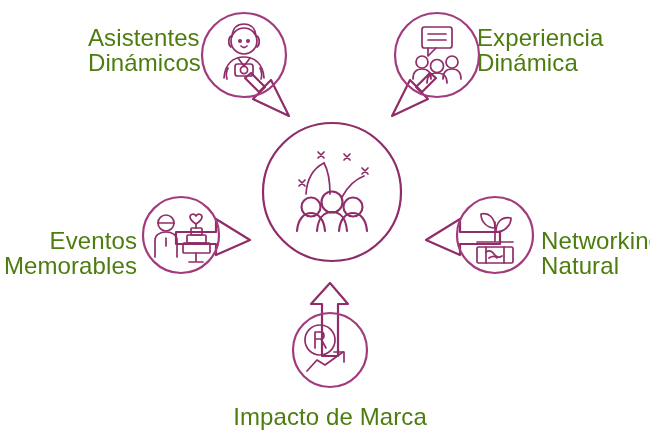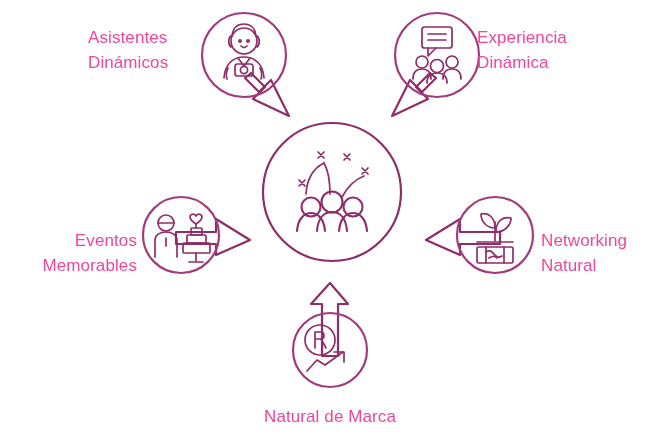--- a/index.html
+++ b/index.html
@@ -21,23 +21,23 @@
   }
   #diagram-svg {
     position: absolute;
     left: 0;
     top: 0;
     width: 650px;
     height: 437px;
   }
   .label {
     position: absolute;
-    color: #ec4899;
+    color: #4d7c0f;
     font-family: "Liberation Sans", sans-serif;
-    font-size: 17px;
+    font-size: 24px;
     line-height: 25px;
     letter-spacing: 0.1px;
     white-space: pre-line;
   }
   #label-asistentes {
     left: 88px;
     top: 25px;
     width: 175px;
     text-align: left;
   }
@@ -263,15 +263,15 @@
 
   <div class="label" id="label-experiencia">Experiencia
 Dinámica</div>
 
   <div class="label" id="label-eventos">Eventos
 Memorables</div>
 
   <div class="label" id="label-networking">Networking
 Natural</div>
 
-  <div class="label" id="label-impacto">Natural de Marca</div>
+  <div class="label" id="label-impacto">Impacto de Marca</div>
 
 </div>
 
 </body></html>

